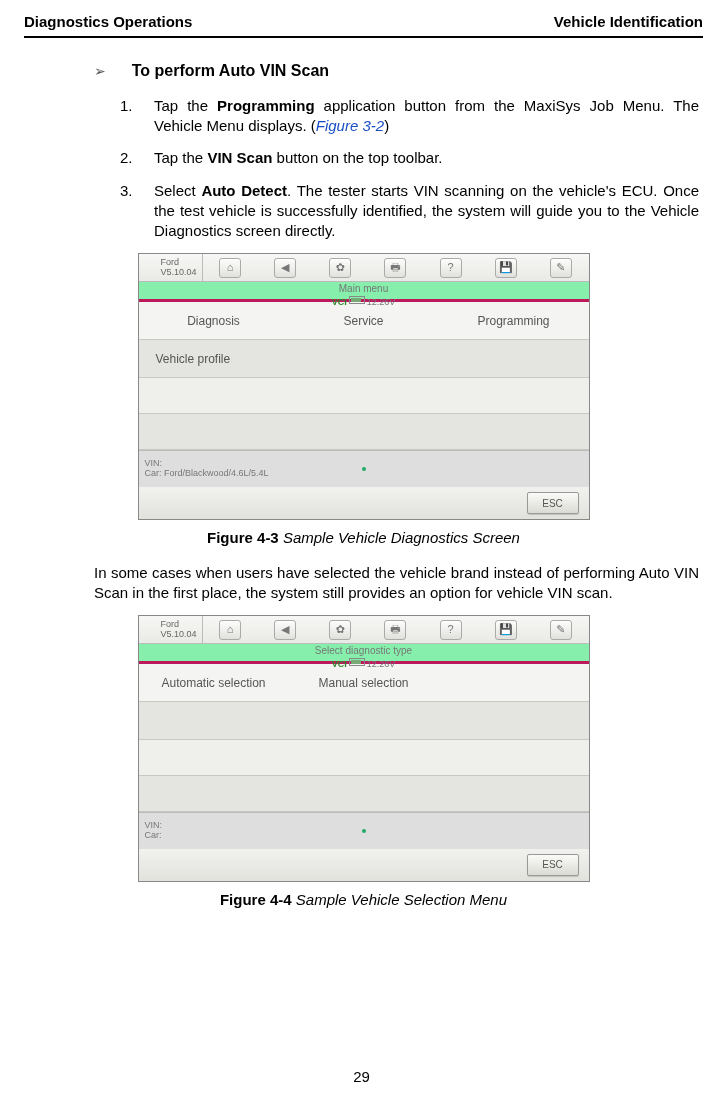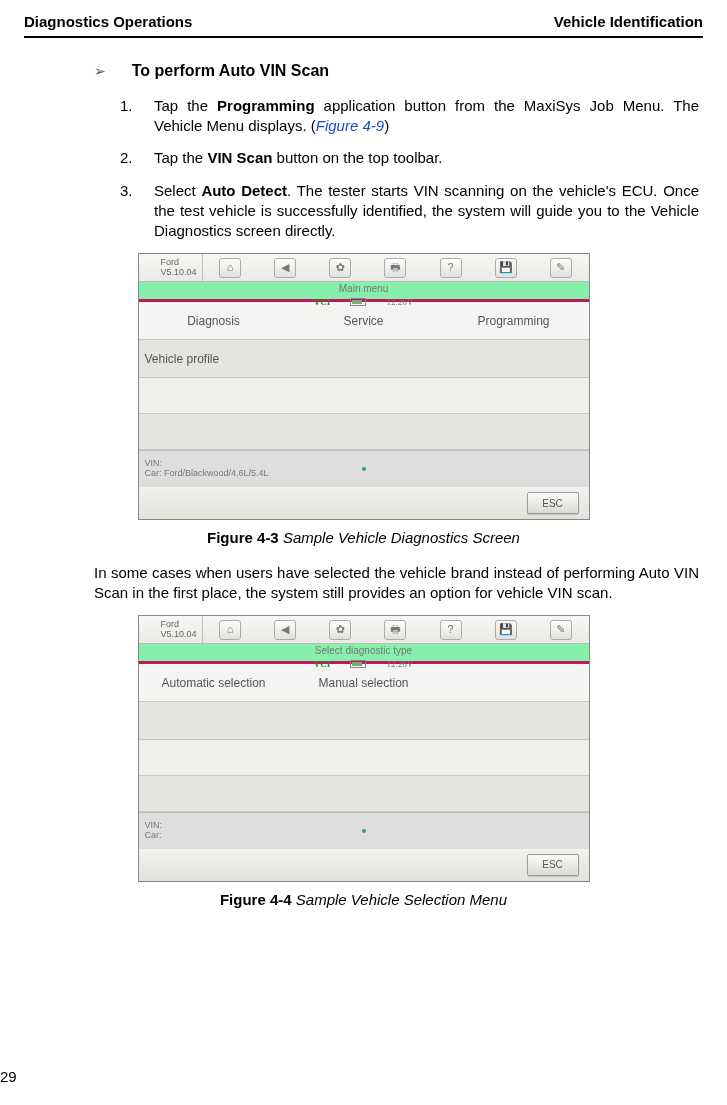--- a/index.html
+++ b/index.html
@@ -66,21 +66,21 @@
 
   .interpara {
     margin: 0 4px 12px 70px;
     text-align: justify;
   }
 
   .page-num {
     position: absolute;
     bottom: 18px;
     left: 0; right: 4px;
-    text-align: left;
+    text-align: center;
     font-size: 15px;
   }
 
   
   .device {
     width: 452px;
     border: 1px solid #888;
     background: #f4f4f2;
     font-size: 11px;
     color: #555;
@@ -126,39 +126,39 @@
     align-items: center;
     height: 20px;
     background: #86efac;
     border-bottom: 3px solid #be185d;
     padding: 0 6px;
     font-size: 10px;
     color: #777;
     flex-direction: column;
   }
   .dev-subbar .title { flex: 1; text-align: center; }
-  .dev-subbar .right { display: flex; gap: 20px; align-items: center; font-size: 9px; font-family: Liberation Serif, serif; }
+  .dev-subbar .right { display: flex; gap: 2px; font-size: 9px; }
   .vci { color: #2a8a2a; font-weight: bold; font-size: 9px; }
   .batt { display:inline-block; width:16px; height:8px; border:1px solid #888; position:relative; }
   .batt::after { content:""; position:absolute; left:1px; top:1px; bottom:1px; width:10px; background:#7a7; }
 
   .dev-row {
     display: flex;
     height: 36px;
     border-bottom: 1px solid #c9c9c4;
     align-items: center;
   }
   .dev-row.tall { height: 38px; }
   .dev-cell {
     flex: 1;
     text-align: center;
     font-size: 12px;
     color: #555;
   }
-  .dev-cell.left { text-align: left; padding-left: 6px; }
+  .dev-cell.left { text-align: left; padding-left: 17px; }
   .dev-row.empty { background: #efefec; }
   .dev-row.alt { background: #e4e4e0; }
 
   .dev-vinbar {
     height: 37px;
     background: #dedede;
     border-top: 1px solid #bbb;
     font-size: 9px;
     color: #777;
     padding: 2px 6px;
@@ -205,21 +205,21 @@
 
 <div class="section-heading">
   <span class="arrow">➢</span>
   <span class="section-title">To perform Auto VIN Scan</span>
 </div>
 
 <div class="steps">
   <div class="step">
     <div class="step-num">1.</div>
     <div class="step-body">
-      <span>Tap the </span><span class="bold">Programming</span><span> application button from the MaxiSys Job Menu. The Vehicle Menu displays. (</span><span class="figref">Figure 4-9</span><span>)</span>
+      <span>Tap the </span><span class="bold">Programming</span><span> application button from the MaxiSys Job Menu. The Vehicle Menu displays. (</span><span class="figref">Figure 3-2</span><span>)</span>
     </div>
   </div>
   <div class="step">
     <div class="step-num">2.</div>
     <div class="step-body">
       <span>Tap the </span><span class="bold">VIN Scan</span><span> button on the top toolbar.</span>
     </div>
   </div>
   <div class="step">
     <div class="step-num">3.</div>

